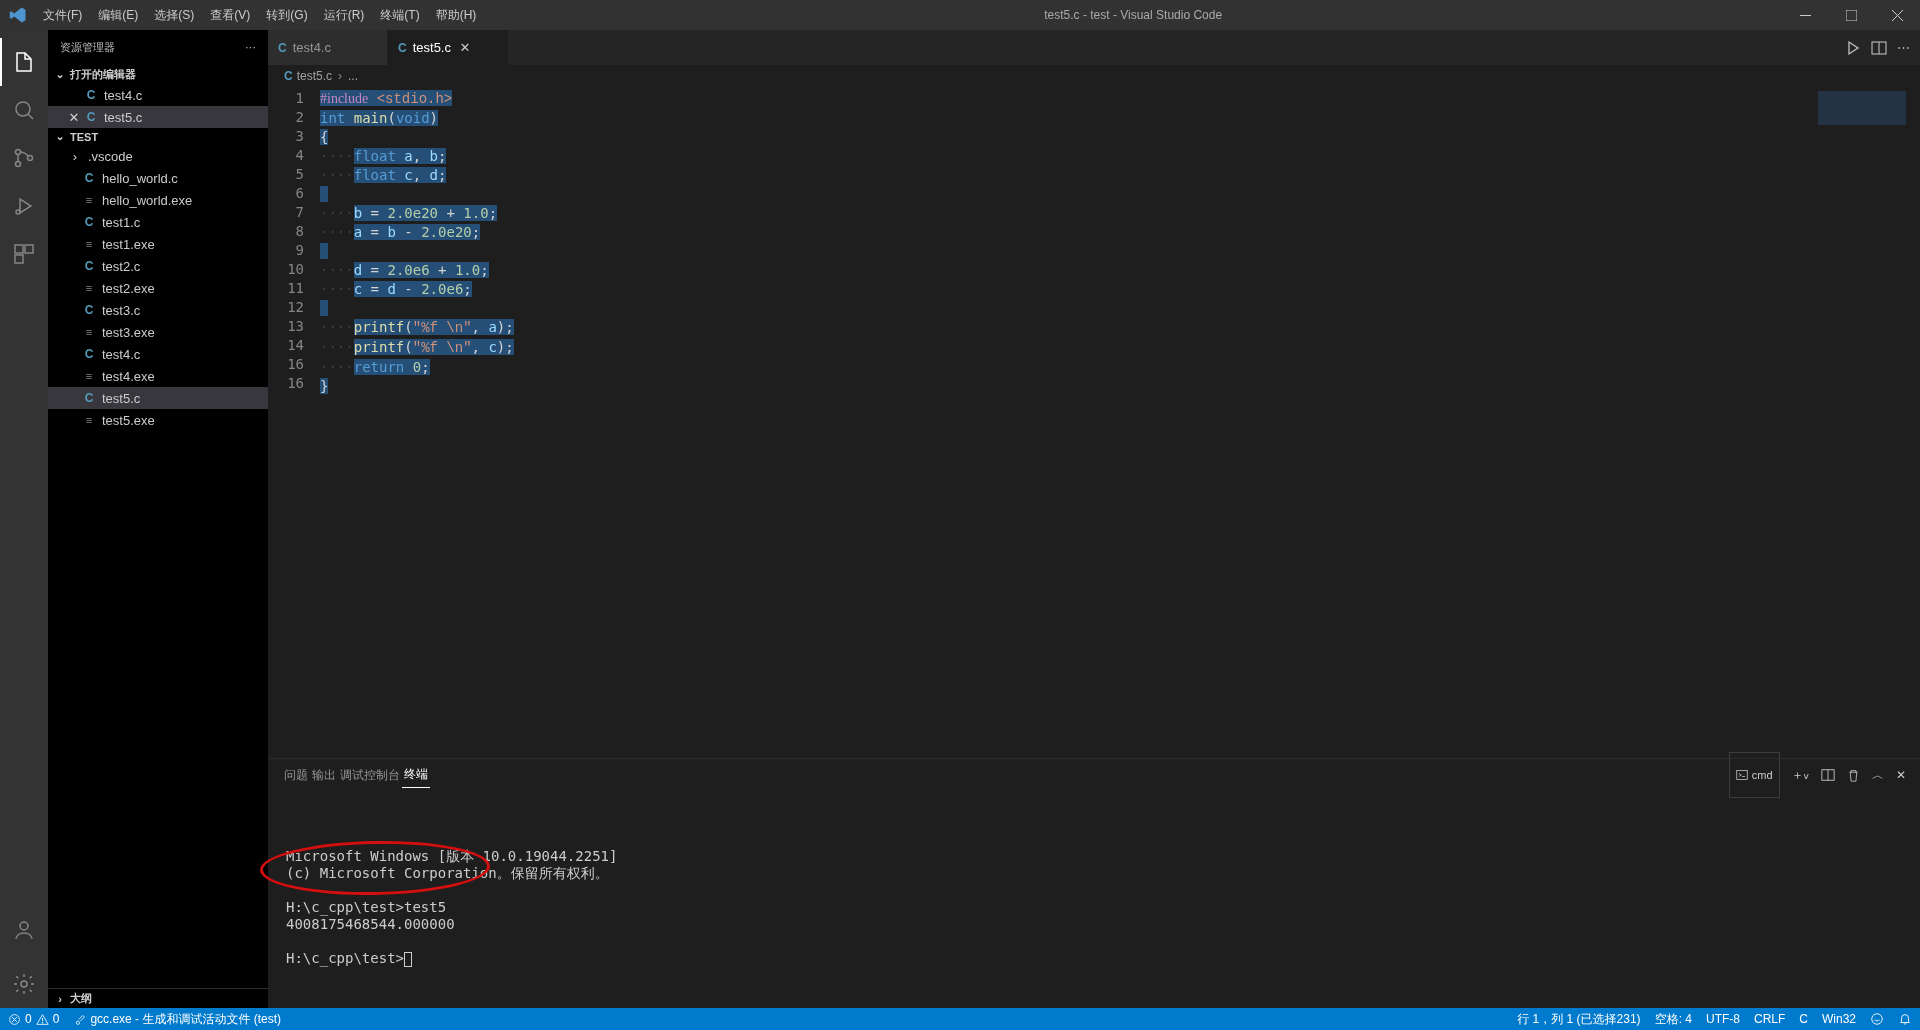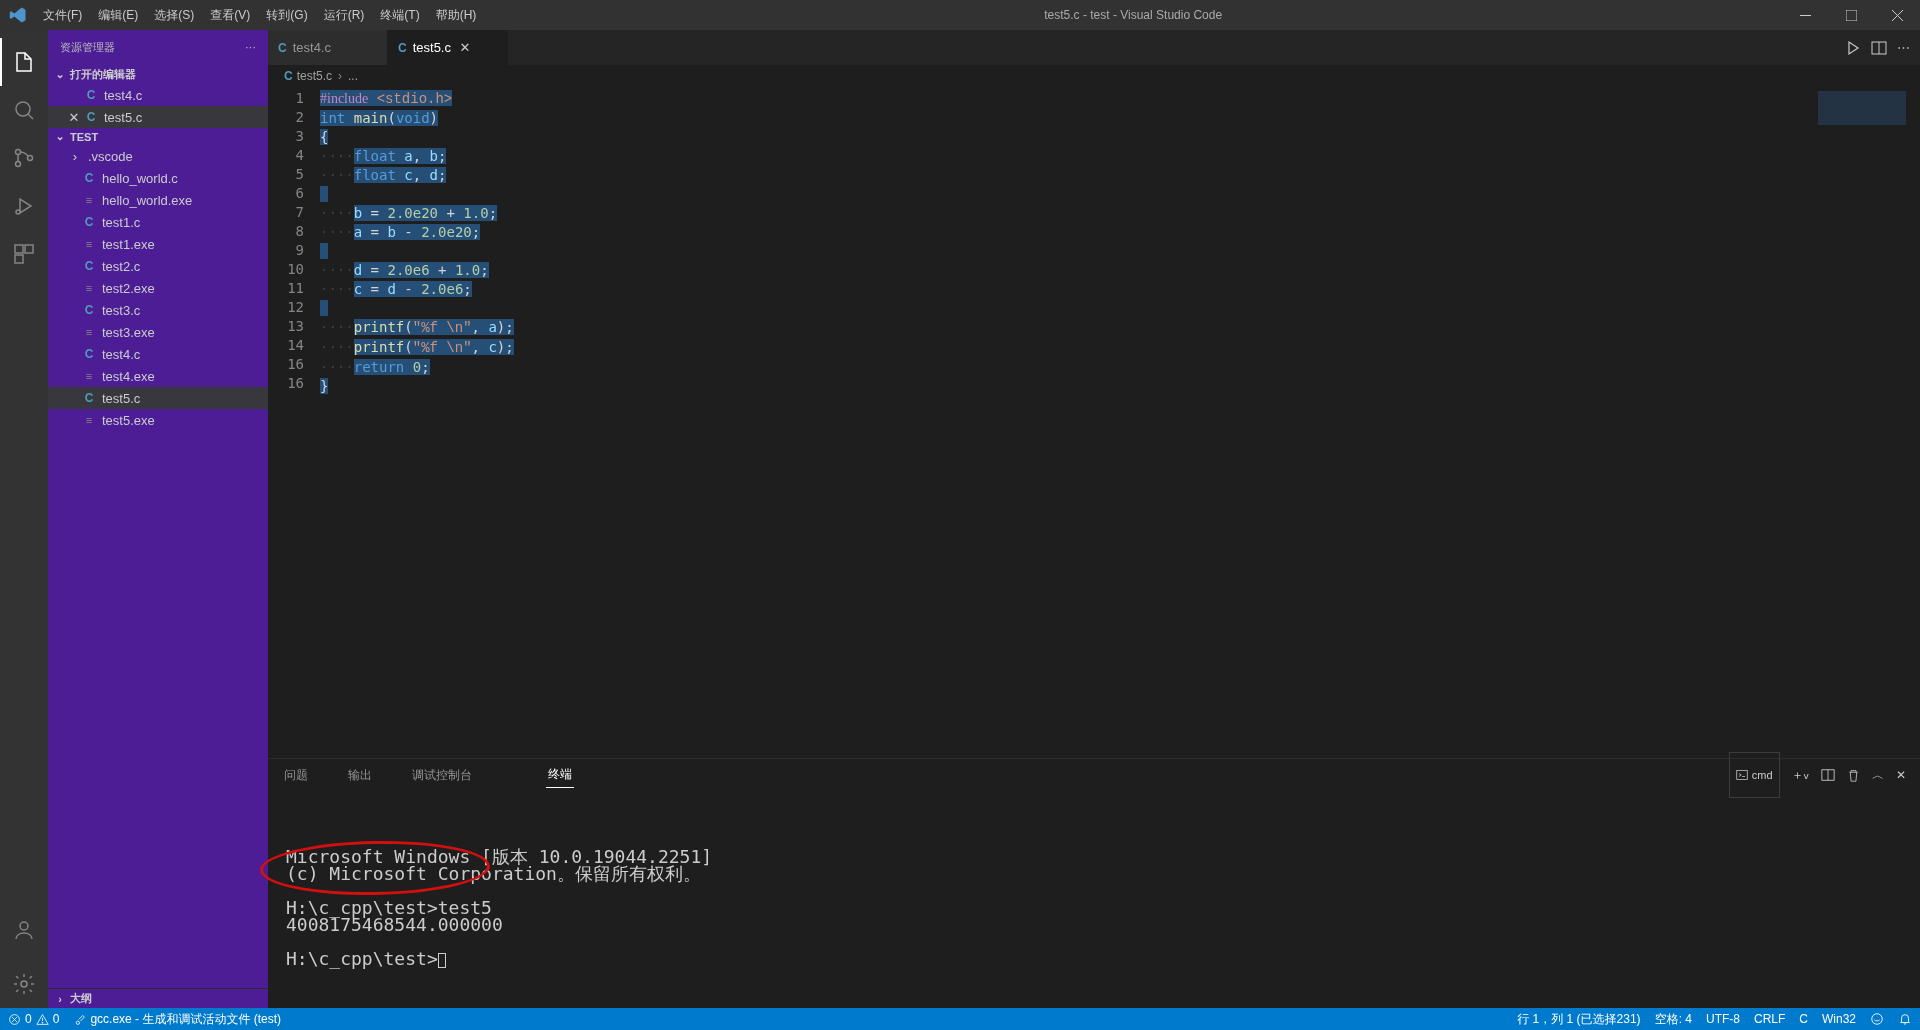--- a/index.html
+++ b/index.html
@@ -52,21 +52,21 @@
   position: relative;
 }
 .activitybar .ab-item.active { color: #fff; }
 .activitybar .ab-item.active::before {
   content:""; position:absolute; left:0; top:0; bottom:0; width:2px; background:#fff;
 }
 .activitybar .ab-bottom { margin-top:auto; margin-bottom:6px; }
 
 .sidebar {
   width: 220px;
-  background: #4c1d95;
+  background: #000000;
   display:flex; flex-direction:column;
   min-height:0;
   justify-content:space-between;
 }
 .sidebar-header {
   height: 35px; display:flex; align-items:center; padding:0 12px;
   color:#bbb; font-size:11px; justify-content:space-between;
 }
 .sidebar-section-title {
   display:flex; align-items:center; gap:4px;
@@ -122,27 +122,27 @@
 .tok-num { color:#b5cea8; }
 .tok-ws { color:#3e3e3e; }
 .tok-var { color:#9cdcfe; }
 .sel { background:#264f78; }
 .minimap { position:absolute; right:14px; top:4px; width:88px; height:34px; background:#263c52; opacity:0.7;}
 
 .panel {
   height:250px; background:#1e1e1e; border-top:1px solid #2b2b2b;
   display:flex; flex-direction:column;
 }
-.panel-tabs { display:flex; align-items:center; height:32px; padding:0 14px; gap:36px; font-size:12px; color:#969696;}
+.panel-tabs { display:flex; align-items:center; height:32px; padding:0 14px; gap:0; font-size:12px; color:#969696;}
 .panel-tabs .ptab { padding:4px 2px; cursor:pointer;}
-.panel-tabs .ptab.active { color:#fff; border-bottom:1px solid #fff;margin-left:36px;}
+.panel-tabs .ptab.active { color:#fff; border-bottom:1px solid #fff;}
 .panel-tabs .right { margin-left:auto; display:flex; align-items:center; gap:12px; color:#ccc;}
 .panel-tabs .right .box { display:flex; align-items:center; gap:4px; border:1px solid #3c3c3c; padding:16px 6px; font-size:11px;}
 .terminal {
-  flex:1; font-family:Consolas,monospace; font-size:18px; line-height:17px;
+  flex:1; font-family:Consolas,monospace; font-size:14px; line-height:17px;
   color:#ccc; padding: 6px 18px; position:relative; white-space:pre;
 }
 .red-ellipse {
   position:absolute; left:-8px; top:50px;
   width:230px; height:54px;
   border:3px solid #d40f0f; border-radius:50%;
   transform:rotate(-1deg);
 }
 .term-cursor { display:inline-block; width:8px; height:15px; border:1px solid #ccc; vertical-align:middle;}
 

